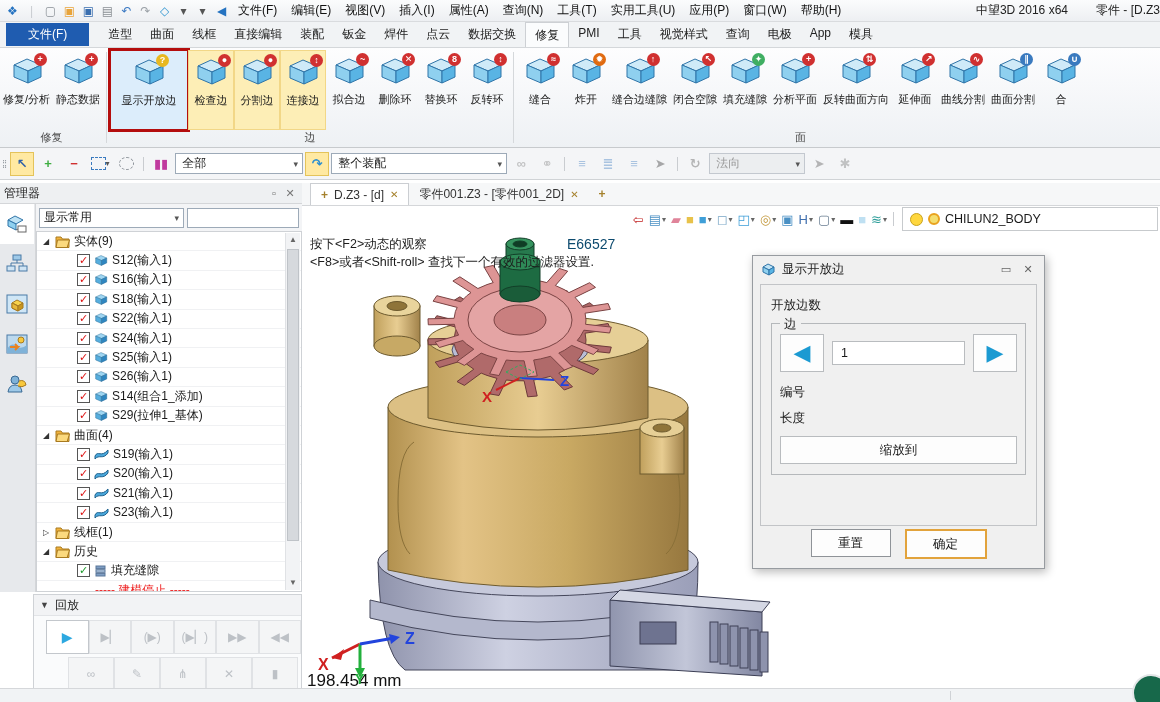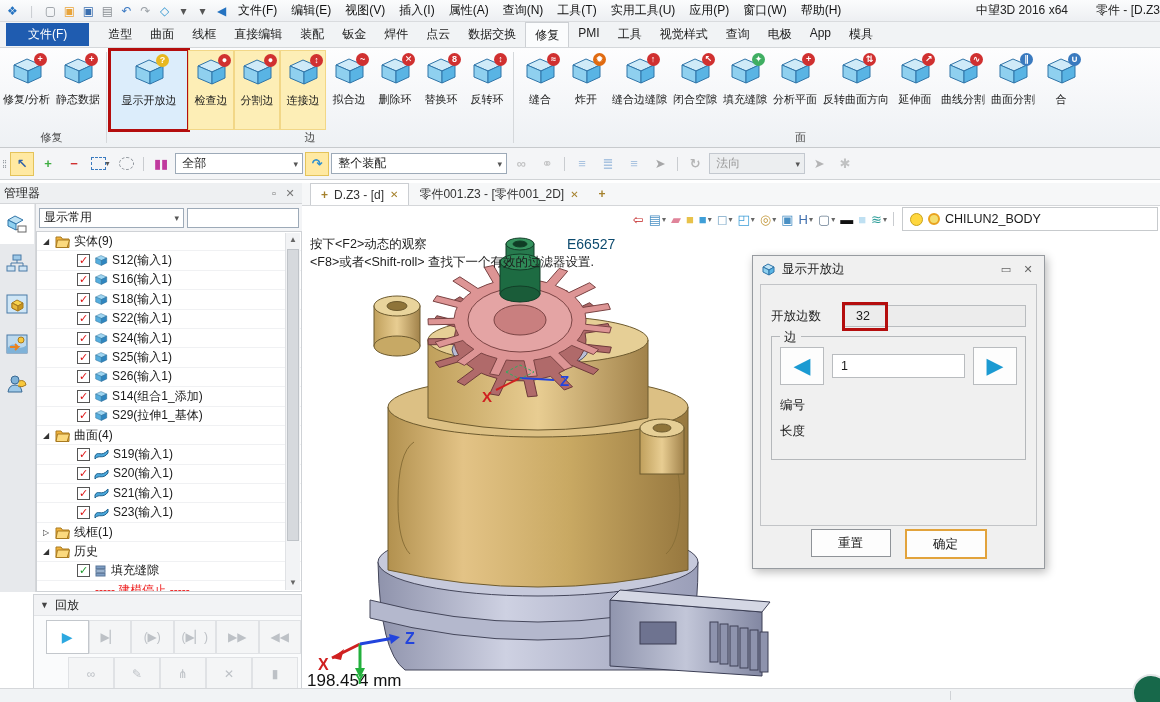--- a/index.html
+++ b/index.html
@@ -93,21 +93,21 @@
   .edge-label{position:absolute;left:543px;top:236px;color:#0c4a6e;font-size:14px;z-index:4;margin-left:24px;}
   .scale-text{position:absolute;left:307px;top:671px;font-size:17px;color:#111;z-index:4;}
   .axisw{position:absolute;left:312px;top:622px;z-index:4;}
   .modelw{position:absolute;left:310px;top:232px;z-index:1;pointer-events:none;}
   
   .dlg{position:absolute;left:752px;top:255px;width:293px;height:314px;background:#f0f0f0;border:1px solid #979ba0;
     box-shadow:2px 3px 9px rgba(0,0,0,.28);z-index:6;box-sizing:border-box;}
   .dlg-t{height:26px;display:flex;align-items:center;gap:6px;padding:0 8px;font-size:12.5px;color:#222;}
   .dlg-t .sp{flex:1}
   .dlg-t .ti{color:#666;font-size:11px;width:16px;text-align:center;}
-  .dlg-b{position:absolute;left:7px;right:7px;top:28px;bottom:42px;border:1px solid #c2c4c7;background:#f0f0f0;padding:20px 10px 0 10px;box-sizing:border-box;}
+  .dlg-b{position:absolute;left:7px;right:7px;top:28px;bottom:42px;border:1px solid #c2c4c7;background:#f0f0f0;padding:12px 10px 0 10px;box-sizing:border-box;}
   .drow{display:flex;align-items:center;margin-bottom:9px;}
   .drow .dl{width:72px;font-size:12.5px;color:#222;flex:0 0 auto;}
   .dfield{flex:1;height:22px;background:#ececec;border:1px solid #b9bcbf;display:flex;align-items:center;padding-left:12px;font-size:12.5px;box-sizing:border-box;position:relative;}
   .red-annot{position:absolute;left:-2px;top:-4px;width:46px;height:29px;border:3px solid #b40d0d;box-sizing:border-box;pointer-events:none;}
   .dgroup{border:1px solid #b5b8bb;margin:2px 0 0 0;padding:10px 8px 10px 8px;position:relative;}
   .dgroup .glab{position:absolute;top:-8px;left:8px;background:#f0f0f0;padding:0 4px;font-size:12.5px;}
   .arrow-row{display:flex;gap:8px;align-items:center;margin-bottom:12px;}
   .abtn{width:42px;height:36px;background:#fdfdfd;border:1px solid #b9bcbf;display:flex;align-items:center;justify-content:center;color:#1b9ad2;font-size:22px;}
   .ainput{flex:1;height:24px;background:#fff;border:1px solid #b9bcbf;display:flex;align-items:center;padding-left:8px;font-size:12.5px;box-sizing:border-box;}
   .zoombtn{height:26px;background:#fdfdfd;border:1px solid #b9bcbf;display:flex;align-items:center;justify-content:center;font-size:12.5px;margin-top:2px;}
@@ -947,38 +947,35 @@
       <polygon points="8,8 13,5 13,10 8,13" fill="#59b4e4" stroke="#2f74a8"></polygon>
     </svg>
     <span>显示开放边</span>
     <span class="sp"></span>
     <span class="ti">▭</span>
     <span class="ti">✕</span>
   </div>
   <div class="dlg-b">
     <div class="drow">
       <span class="dl">开放边数</span>
-      <span class="dfield">
-        <span>32</span>
-        <span class="red-annot"></span>
-      </span>
     </div>
     <div class="dgroup">
       <span class="glab">边</span>
       <div class="arrow-row">
         <span class="abtn">◀</span>
         <span class="ainput">1</span>
         <span class="abtn">▶</span>
       </div>
       <div class="drow">
         <span class="dl" style="width:64px">编号</span>
       </div>
       <div class="drow">
         <span class="dl" style="width:64px">长度</span>
       </div>
+      <div class="zoombtn">缩放到</div>
     </div>
   </div>
   <div class="dlg-foot">
     <span class="fbtn">重置</span>
     <span class="fbtn ok">确定</span>
   </div>
 </div>
 
 <div class="statusbar">
     <span class="div"></span>

